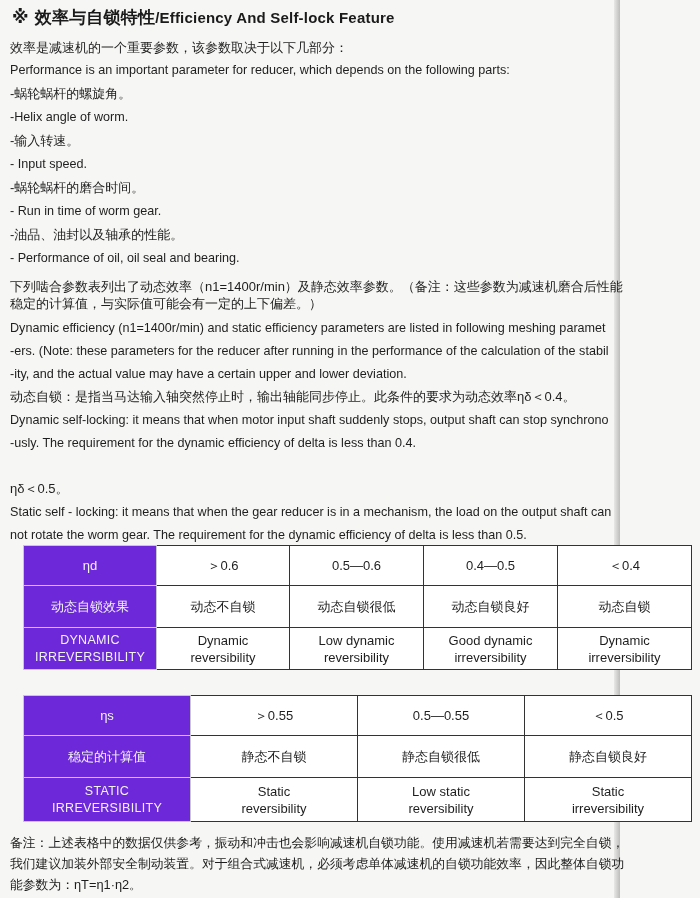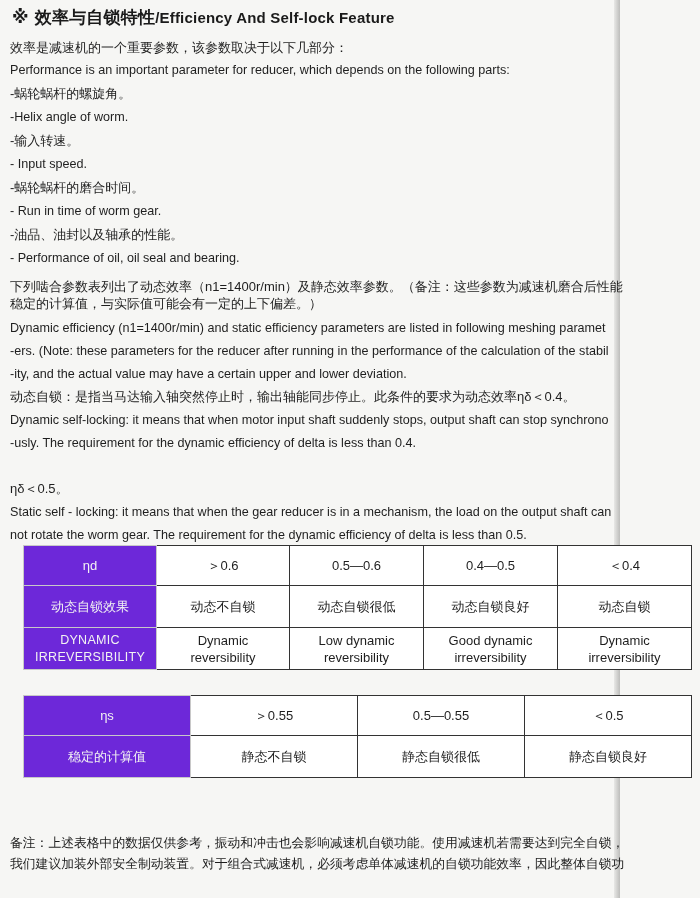--- a/index.html
+++ b/index.html
@@ -107,18 +107,25 @@
       <td>＞0.55</td>
       <td>0.5—0.55</td>
       <td>＜0.5</td>
     </tr>
     <tr style="height:42px">
       <td class="hd">稳定的计算值</td>
       <td>静态不自锁</td>
       <td>静态自锁很低</td>
       <td>静态自锁良好</td>
     </tr>
+    <tr style="height:44px">
+      <td class="hd en"><span>STATIC</span><br><span>IRREVERSIBILITY</span></td>
+      <td><span>Static</span><br><span>reversibility</span></td>
+      <td><span>Low static</span><br><span>reversibility</span></td>
+      <td><span>Static</span><br><span>irreversibility</span></td>
+    </tr>
   </tbody>
     </table>
 
   <div class="note" style="top:832px">备注：上述表格中的数据仅供参考，振动和冲击也会影响减速机自锁功能。使用减速机若需要达到完全自锁，</div>
   <div class="note" style="top:853px">我们建议加装外部安全制动装置。对于组合式减速机，必须考虑单体减速机的自锁功能效率，因此整体自锁功</div>
+  <div class="note" style="top:874px">能参数为：ηT=η1·η2。</div>
 </div>
 
 </body></html>

